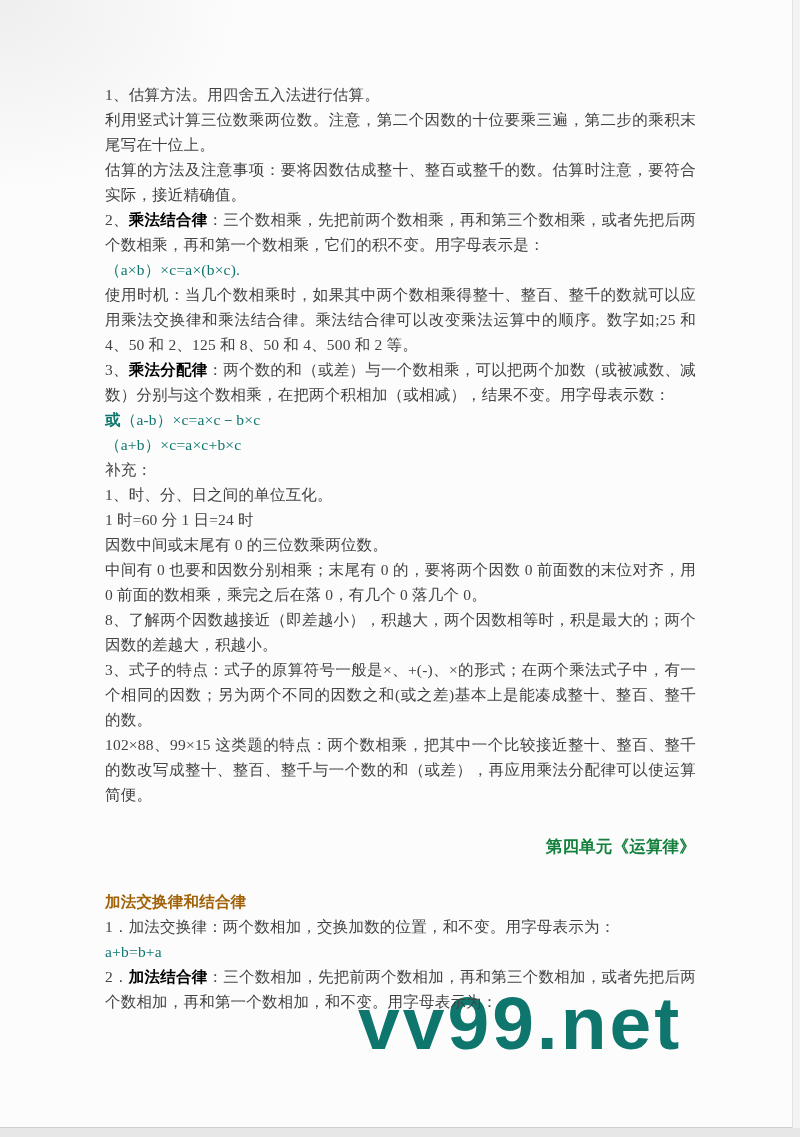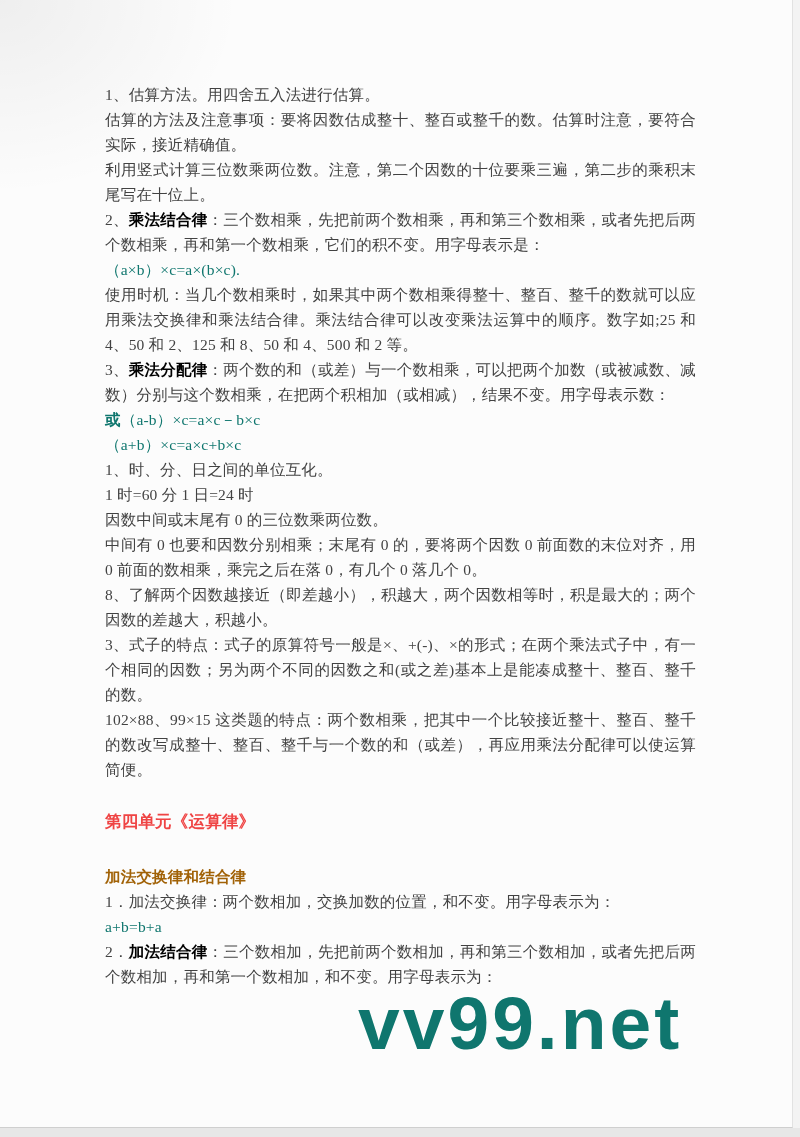--- a/index.html
+++ b/index.html
@@ -43,48 +43,49 @@
     position:absolute;left:105px;top:82px;width:591px;
     font-size:15.5px;
     line-height:25px;
     color:#424242;
     text-align:justify;
     letter-spacing:0.2px;
     z-index:2;
   }
   .doc-content p{margin:0;}
   p.heading{
-    text-align:left;
+    text-align:right;
     font-weight:bold;
-    color:#ef4444;
+    color:#15803d;
     font-size:16.5px;
     margin:27px 0 30px;
   }
   p.subheading{font-weight:bold;}
   p.subheading span{color:#a16207;}
   p.formula span{color:#0f766e;}
   span.red{color:#d5544e;}
   span.red-bold{color:#000000;font-weight:bold;}
 </style>
 </head>
 <body>
 
 <div class="page">
   <div class="page-shade"></div>
   <div class="watermark">vv99.net</div>
   <div class="doc-content">
       <p class="body"><span>1、估算方法。用四舍五入法进行估算。</span></p>
+      <p class="body"><span>利用竖式计算三位数乘两位数。注意，第二个因数的十位要乘三遍，第二步的乘积末尾写在十位上。</span></p>
       <p class="body"><span>估算的方法及注意事项：要将因数估成整十、整百或整千的数。估算时注意，要符合实际，接近精确值。</span></p>
-      <p class="body"><span>利用竖式计算三位数乘两位数。注意，第二个因数的十位要乘三遍，第二步的乘积末尾写在十位上。</span></p>
       <p class="body"><span>2、</span><span class="red-bold">乘法结合律</span><span>：三个数相乘，先把前两个数相乘，再和第三个数相乘，或者先把后两个数相乘，再和第一个数相乘，它们的积不变。用字母表示是：</span></p>
       <p class="formula"><span class="red">（a×b）×c=a×(b×c).</span></p>
       <p class="body"><span>使用时机：当几个数相乘时，如果其中两个数相乘得整十、整百、整千的数就可以应用乘法交换律和乘法结合律。乘法结合律可以改变乘法运算中的顺序。数字如;25 和 4、50 和 2、125 和 8、50 和 4、500 和 2 等。</span></p>
       <p class="body"><span>3、</span><span class="red-bold">乘法分配律</span><span>：两个数的和（或差）与一个数相乘，可以把两个加数（或被减数、减数）分别与这个数相乘，在把两个积相加（或相减），结果不变。用字母表示数：</span></p>
       <p class="formula"><span class="red-bold">或</span><span class="red">（a-b）×c=a×c－b×c</span></p>
       <p class="formula"><span class="red">（a+b）×c=a×c+b×c</span></p>
+      <p class="body"><span>补充：</span></p>
       <p class="body"><span>1、时、分、日之间的单位互化。</span></p>
       <p class="body"><span>1 时=60 分 1 日=24 时</span></p>
       <p class="body"><span>因数中间或末尾有 0 的三位数乘两位数。</span></p>
       <p class="body"><span>中间有 0 也要和因数分别相乘；末尾有 0 的，要将两个因数 0 前面数的末位对齐，用 0 前面的数相乘，乘完之后在落 0，有几个 0 落几个 0。</span></p>
       <p class="body"><span>8、了解两个因数越接近（即差越小），积越大，两个因数相等时，积是最大的；两个因数的差越大，积越小。</span></p>
       <p class="body"><span>3、式子的特点：式子的原算符号一般是×、+(-)、×的形式；在两个乘法式子中，有一个相同的因数；另为两个不同的因数之和(或之差)基本上是能凑成整十、整百、整千的数。</span></p>
       <p class="body"><span>102×88、99×15 这类题的特点：两个数相乘，把其中一个比较接近整十、整百、整千的数改写成整十、整百、整千与一个数的和（或差），再应用乘法分配律可以使运算简便。</span></p>
       <p class="heading"><span>第四单元《运算律》</span></p>
       <p class="subheading"><span class="red-bold">加法交换律和结合律</span></p>
       <p class="body"><span>1．加法交换律：两个数相加，交换加数的位置，和不变。用字母表示为：</span></p>

